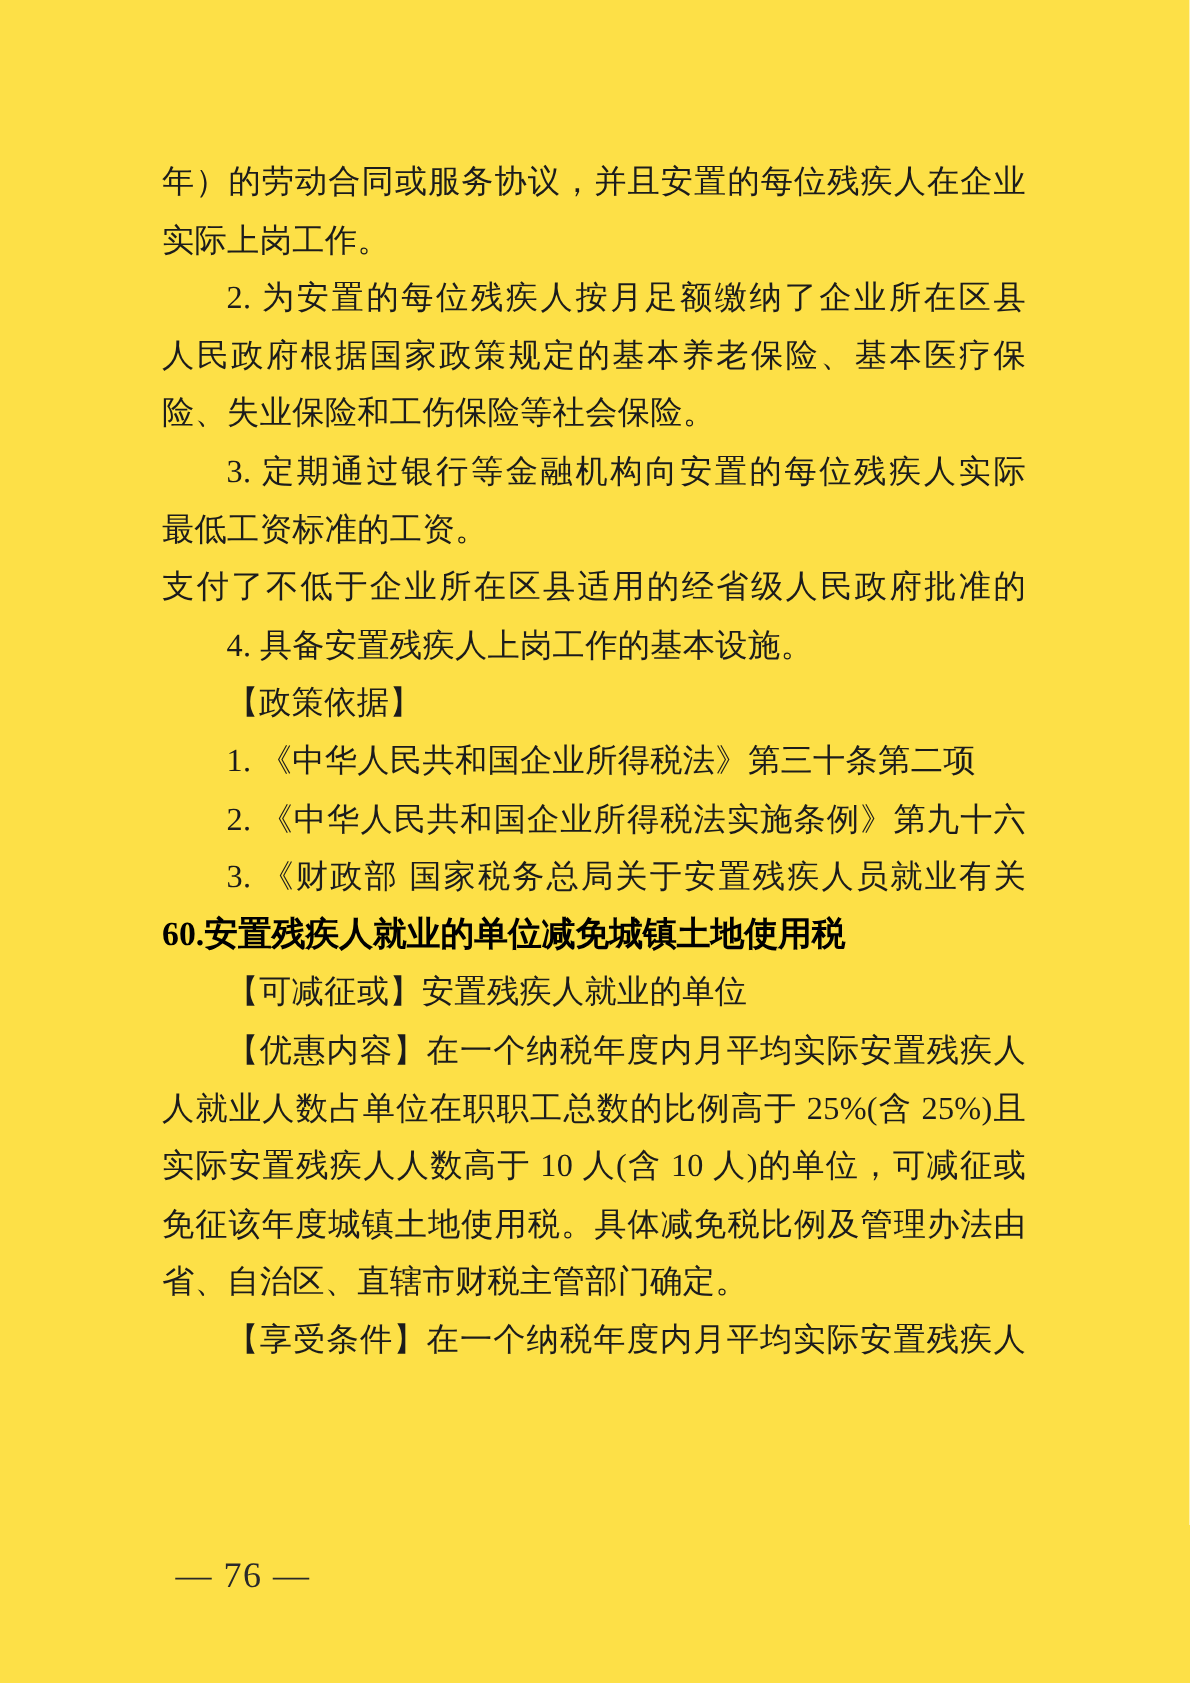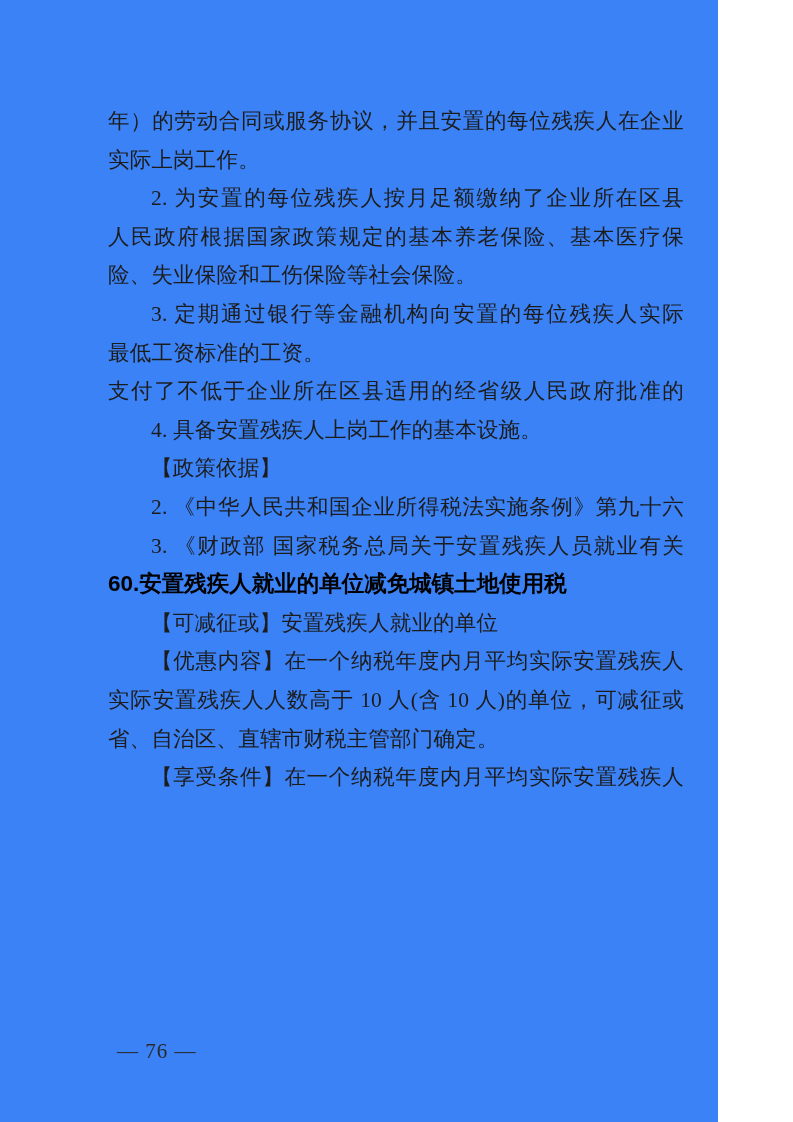--- a/index.html
+++ b/index.html
@@ -1,20 +1,20 @@
 <!DOCTYPE html>
 <html><head>
 <meta charset="utf-8">
 <style>
   html, body { margin: 0; padding: 0; background: #ffffff; }
   .page {
     position: relative;
-    width: 718px;
+    width: 793px;
     height: 1122px;
-    background: #3b82f6;
+    background: #fde047;
     overflow: hidden;
     font-family: "Liberation Serif", serif;
   }
   .doc-body {
     position: absolute;
     left: 108px;
     top: 102px;
     width: 576px;
   }
   .line {
@@ -27,31 +27,31 @@
     letter-spacing: 0.2px;
     overflow: hidden;
   }
   .line.fill {
     text-align-last: justify;
   }
   .line.indent {
     text-indent: 43px;
   }
   .line.heading {
-    font-family: Liberation Sans, sans-serif;
+    font-family: Liberation Serif, serif;
     font-weight: 700;
     font-size: 22.5px;
     color: #000000;
     letter-spacing: 0;
   }
   .footer {
     position: absolute;
     left: 117px;
     top: 1036px;
-    font-size: 21px;
+    font-size: 24px;
     line-height: 30px;
     color: #2a2a2a;
     letter-spacing: 1px;
     font-family: Liberation Serif, serif;
   }
 </style>
 </head>
 <body>
 
 <div class="page">
@@ -59,23 +59,26 @@
       <div class="line fill">年）的劳动合同或服务协议，并且安置的每位残疾人在企业</div>
       <div class="line">实际上岗工作。</div>
       <div class="line indent fill">2. 为安置的每位残疾人按月足额缴纳了企业所在区县</div>
       <div class="line fill">人民政府根据国家政策规定的基本养老保险、基本医疗保</div>
       <div class="line">险、失业保险和工伤保险等社会保险。</div>
       <div class="line indent fill">3. 定期通过银行等金融机构向安置的每位残疾人实际</div>
       <div class="line">最低工资标准的工资。</div>
       <div class="line fill">支付了不低于企业所在区县适用的经省级人民政府批准的</div>
       <div class="line indent">4. 具备安置残疾人上岗工作的基本设施。</div>
       <div class="line indent">【政策依据】</div>
+      <div class="line indent">1. 《中华人民共和国企业所得税法》第三十条第二项</div>
       <div class="line indent fill">2. 《中华人民共和国企业所得税法实施条例》第九十六</div>
       <div class="line indent fill">3. 《财政部 国家税务总局关于安置残疾人员就业有关</div>
       <div class="line heading">60.安置残疾人就业的单位减免城镇土地使用税</div>
       <div class="line indent">【可减征或】安置残疾人就业的单位</div>
       <div class="line indent fill">【优惠内容】在一个纳税年度内月平均实际安置残疾人</div>
+      <div class="line fill">人就业人数占单位在职职工总数的比例高于 25%(含 25%)且</div>
       <div class="line fill">实际安置残疾人人数高于 10 人(含 10 人)的单位，可减征或</div>
+      <div class="line fill">免征该年度城镇土地使用税。具体减免税比例及管理办法由</div>
       <div class="line">省、自治区、直辖市财税主管部门确定。</div>
       <div class="line indent fill">【享受条件】在一个纳税年度内月平均实际安置残疾人</div>
     </div>
   <div class="footer">— 76 —</div>
 </div>
 
 </body></html>

